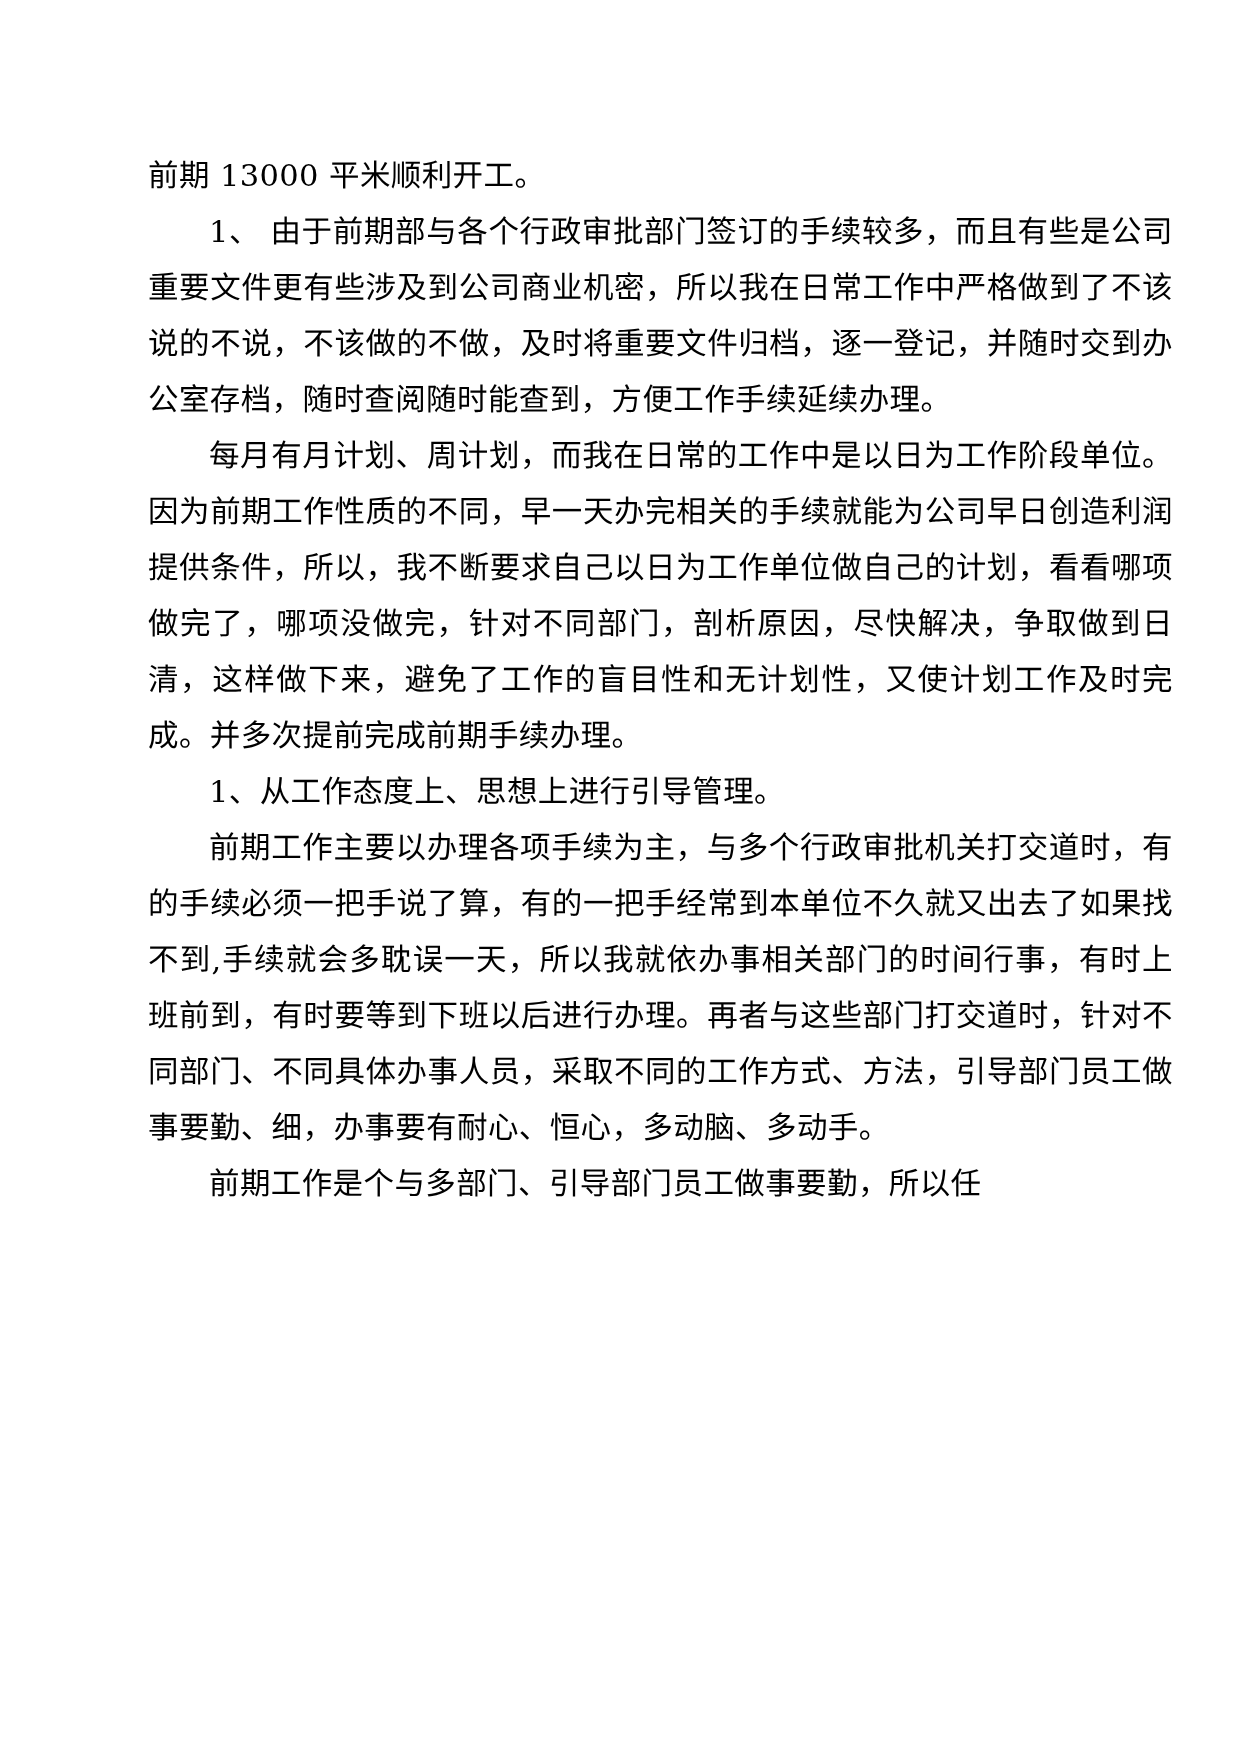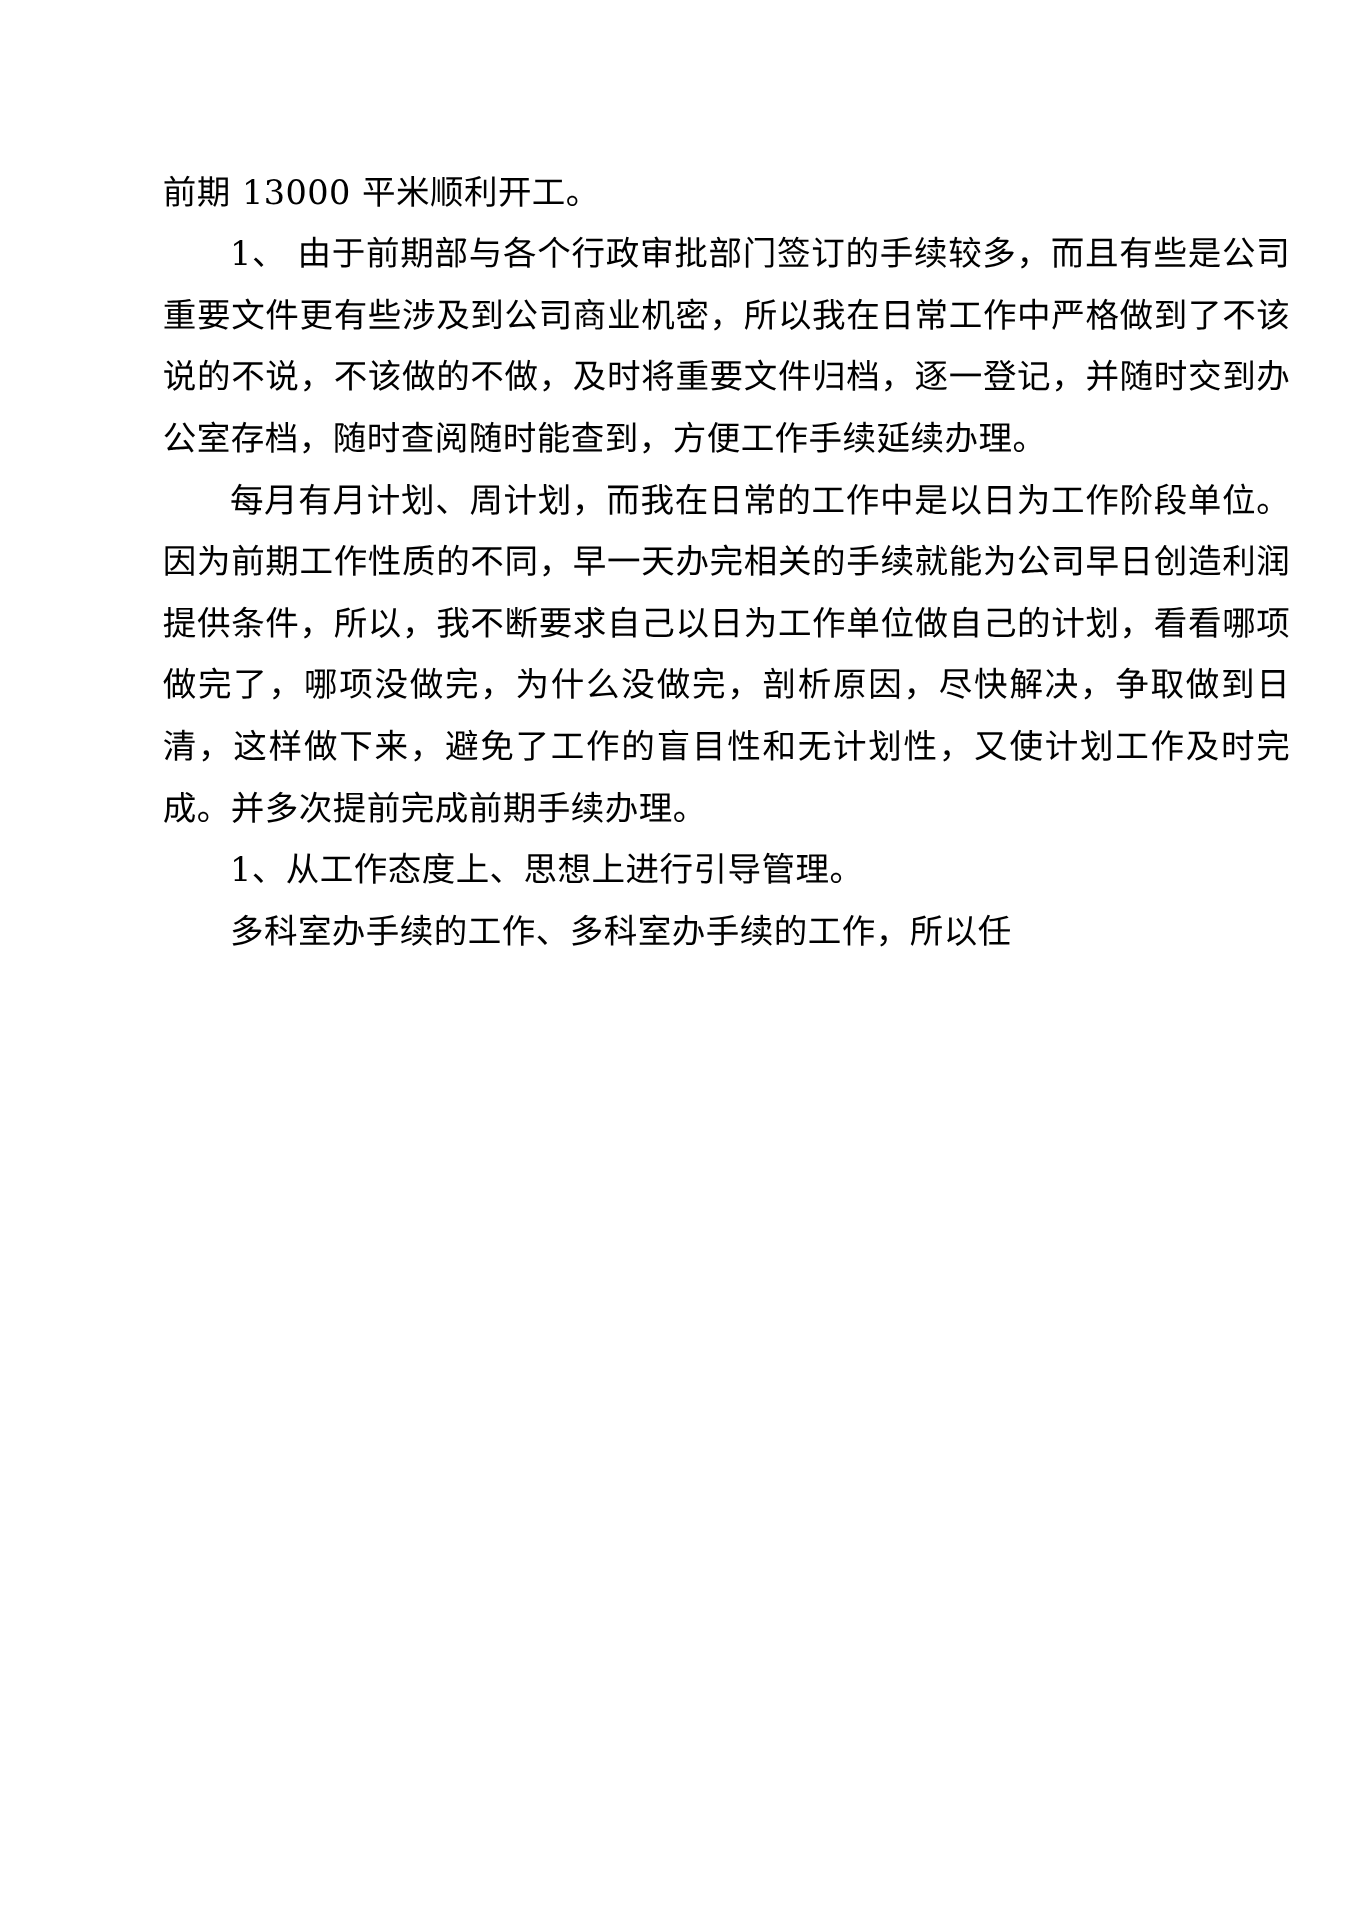--- a/index.html
+++ b/index.html
@@ -39,17 +39,18 @@
     text-indent: 2em;
   }
 </style>
 </head>
 <body>
 
 <div class="page">
   <div class="doc-body">
     <p class="para">前期 13000 平米顺利开工。</p>
     <p class="para indent">1、 由于前期部与各个行政审批部门签订的手续较多，而且有些是公司重要文件更有些涉及到公司商业机密，所以我在日常工作中严格做到了不该说的不说，不该做的不做，及时将重要文件归档，逐一登记，并随时交到办公室存档，随时查阅随时能查到，方便工作手续延续办理。</p>
-    <p class="para indent">每月有月计划、周计划，而我在日常的工作中是以日为工作阶段单位。因为前期工作性质的不同，早一天办完相关的手续就能为公司早日创造利润提供条件，所以，我不断要求自己以日为工作单位做自己的计划，看看哪项做完了，哪项没做完，为什么没做完，剖析原因，尽快解决，争取做到日清，这样做下来，避免了工作的盲目性和无计划性，又使计划工作及时完成。并多次提前完成前期手续办理。</p>
+    <p class="para indent">每月有月计划、周计划，而我在日常的工作中是以日为工作阶段单位。因为前期工作性质的不同，早一天办完相关的手续就能为公司早日创造利润提供条件，所以，我不断要求自己以日为工作单位做自己的计划，看看哪项做完了，哪项没做完，针对不同部门，剖析原因，尽快解决，争取做到日清，这样做下来，避免了工作的盲目性和无计划性，又使计划工作及时完成。并多次提前完成前期手续办理。</p>
     <p class="para indent">1、从工作态度上、思想上进行引导管理。</p>
-    <p class="para indent">多科室办手续的工作、多科室办手续的工作，所以任</p>
+    <p class="para indent">前期工作主要以办理各项手续为主，与多个行政审批机关打交道时，有的手续必须一把手说了算，有的一把手经常到本单位不久就又出去了如果找不到,手续就会多耽误一天，所以我就依办事相关部门的时间行事，有时上班前到，有时要等到下班以后进行办理。再者与这些部门打交道时，针对不同部门、不同具体办事人员，采取不同的工作方式、方法，引导部门员工做事要勤、细，办事要有耐心、恒心，多动脑、多动手。</p>
+    <p class="para indent">前期工作是个与多部门、引导部门员工做事要勤，所以任</p>
   </div>
 </div>
 
 </body></html>

